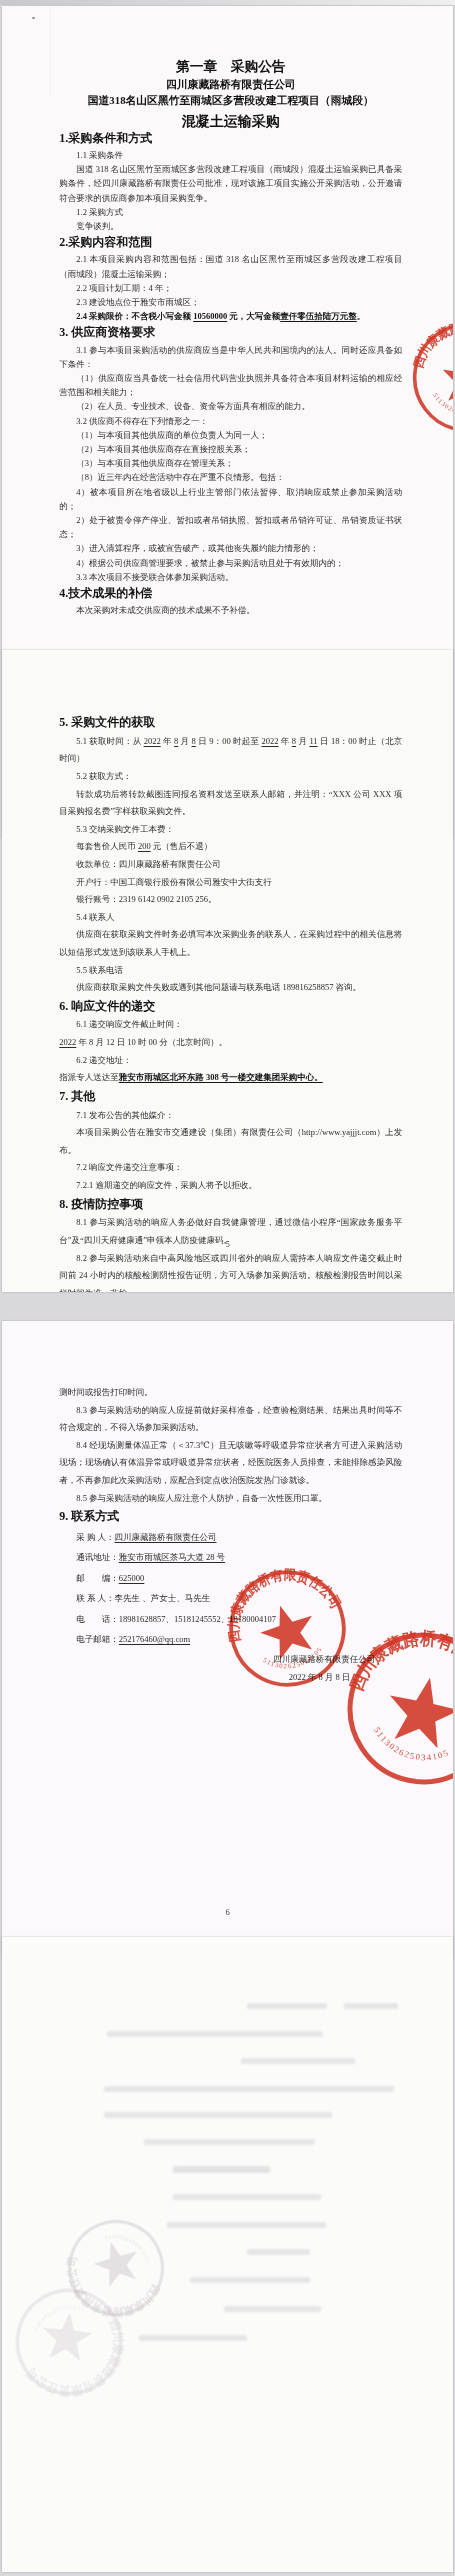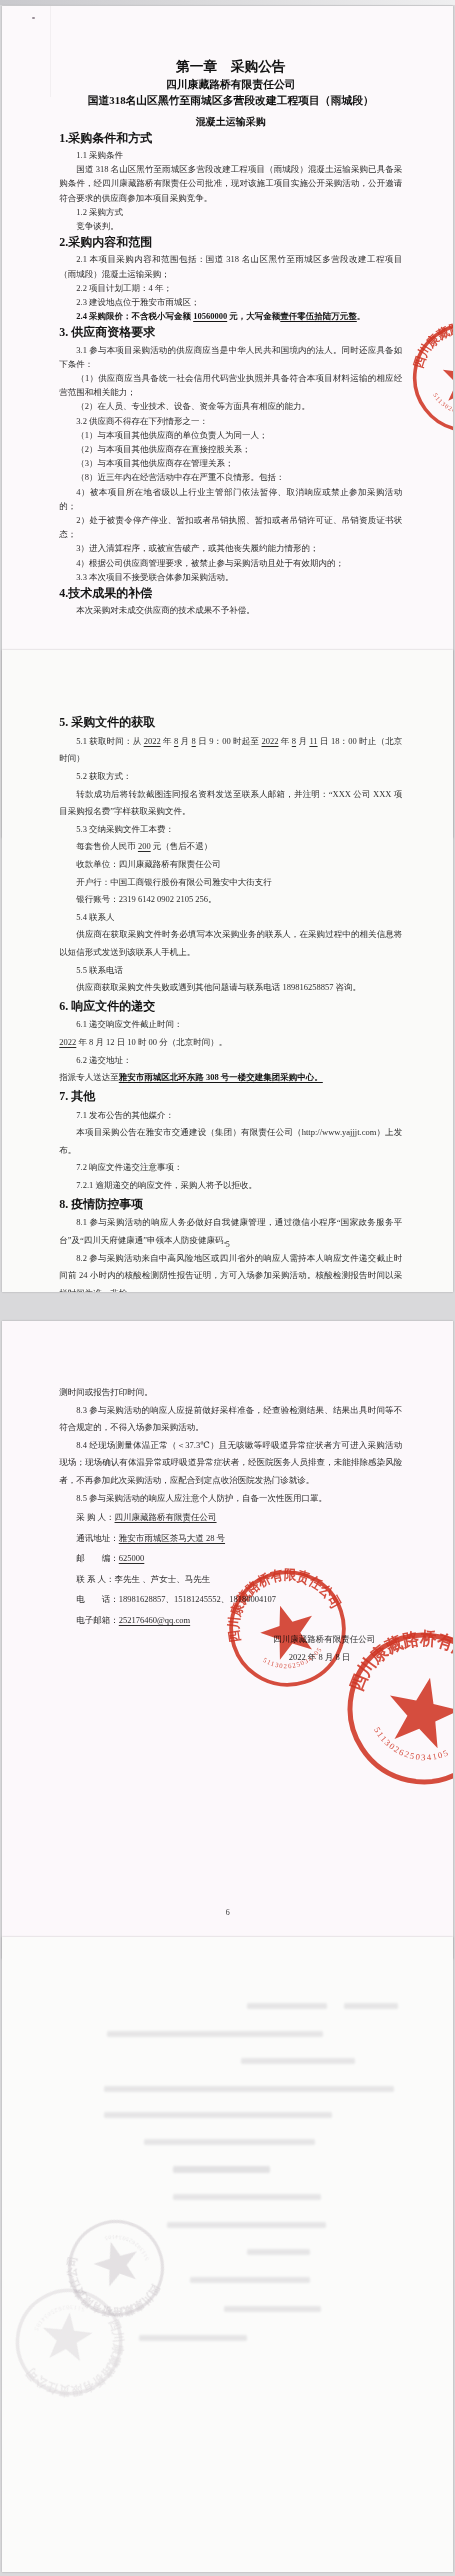--- a/index.html
+++ b/index.html
@@ -17,21 +17,21 @@
   .pg2{top:650px;height:642px;background:#fafaf9;}
   .pg3{top:1321px;height:638px;background:#fcf8fb;}
   .pg4{top:1937px;height:635px;background:#fbfbfa;}
   .content{padding:51px 51px 0 57px;}
   .pg2 .content{padding-top:63px;}
   .pg3 .content{padding-top:63px;}
   .line{margin:0;font-size:8.5px;line-height:14.2px;text-align:justify;color:#2b2b2b;}
   .pg2 .line,.pg3 .line{line-height:17.6px;}
   .b-chapter{font-size:13.7px;font-weight:bold;text-align:center;line-height:19.4px;text-indent:0;color:#111;}
   .b-sub1{font-size:10.8px;font-weight:bold;text-align:center;line-height:16px;text-indent:0;color:#111;}
-  .b-sub2{font-size:10px;font-weight:bold;text-align:center;line-height:15px;margin-top:5.7px;text-indent:0;color:#111;}
+  .b-sub2{font-size:14px;font-weight:bold;text-align:center;line-height:15px;margin-top:5.7px;text-indent:0;color:#111;}
   .b-h{font-size:12px;font-weight:bold;line-height:19.4px;margin:1.1px 0;text-indent:0;color:#151515;}
   .pg1 .b-h{line-height:17px;}
   .b-s,.b-p,.b-sb,.b-c{text-indent:2em;}
   .b-pn{text-indent:0;}
   .b-sb{font-weight:bold;color:#151515;}
   .b-c{line-height:20.5px !important;}
   .b-sign{text-align:right;padding-right:27px;text-indent:0;margin-top:1.1px;}
   .b-date{text-align:right;padding-right:52px;text-indent:0;}
   .u{text-decoration:underline;text-underline-offset:2.3px;}
   .bd{font-weight:bold;color:#151515;}
@@ -149,20 +149,21 @@
   <div class="pagenum">5</div>
 </section>
 
 <section class="page pg3">
   <div class="content">
 
   <p class="line b-pn">测时间或报告打印时间。</p>
       <p class="line b-p">8.3 参与采购活动的响应人应提前做好采样准备，经查验检测结果、结果出具时间等不符合规定的，不得入场参加采购活动。</p>
       <p class="line b-p">8.4 经现场测量体温正常（＜37.3℃）且无咳嗽等呼吸道异常症状者方可进入采购活动现场；现场确认有体温异常或呼吸道异常症状者，经医院医务人员排查，未能排除感染风险者，不再参加此次采购活动，应配合到定点收治医院发热门诊就诊。</p>
       <p class="line b-s">8.5 参与采购活动的响应人应注意个人防护，自备一次性医用口罩。</p>
+      <p class="line b-h">9. 联系方式</p>
       <p class="line b-c"><span>采 购 人：</span><span class="u">四川康藏路桥有限责任公司</span></p>
       <p class="line b-c"><span>通讯地址：</span><span class="u">雅安市雨城区茶马大道 28 号</span></p>
       <p class="line b-c"><span>邮　　编：</span><span class="u">625000</span></p>
       <p class="line b-c"><span>联 系 人：</span><span>李先生 、芦女士、马先生</span></p>
       <p class="line b-c"><span>电　　话：</span><span>18981628857、15181245552、18180004107</span></p>
       <p class="line b-c"><span>电子邮箱：</span><span class="u">252176460@qq.com</span></p>
       <p class="line b-sign">四川康藏路桥有限责任公司</p>
       <p class="line b-date">2022 年 8 月 8 日</p>
     </div>
   <svg class="seal seal-red seal-p3-main" viewBox="0 0 240 240">

